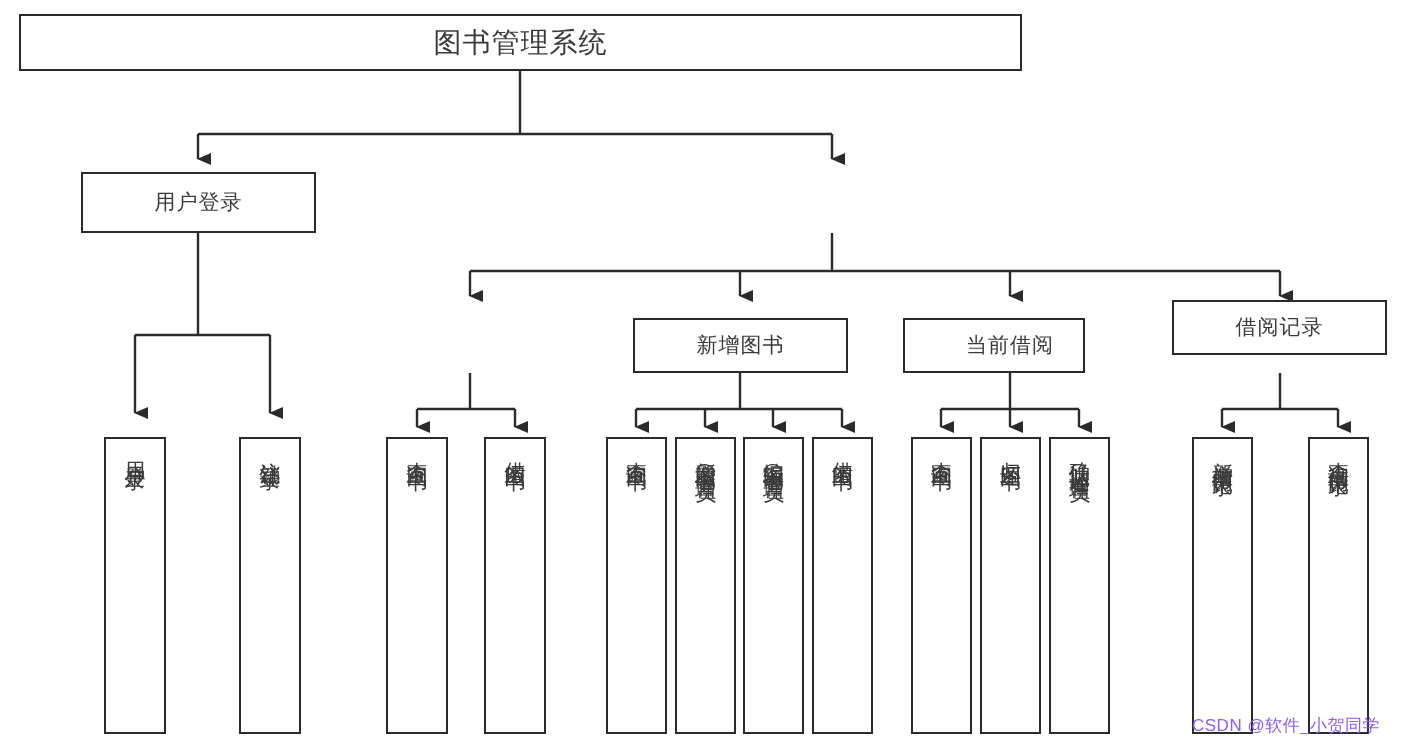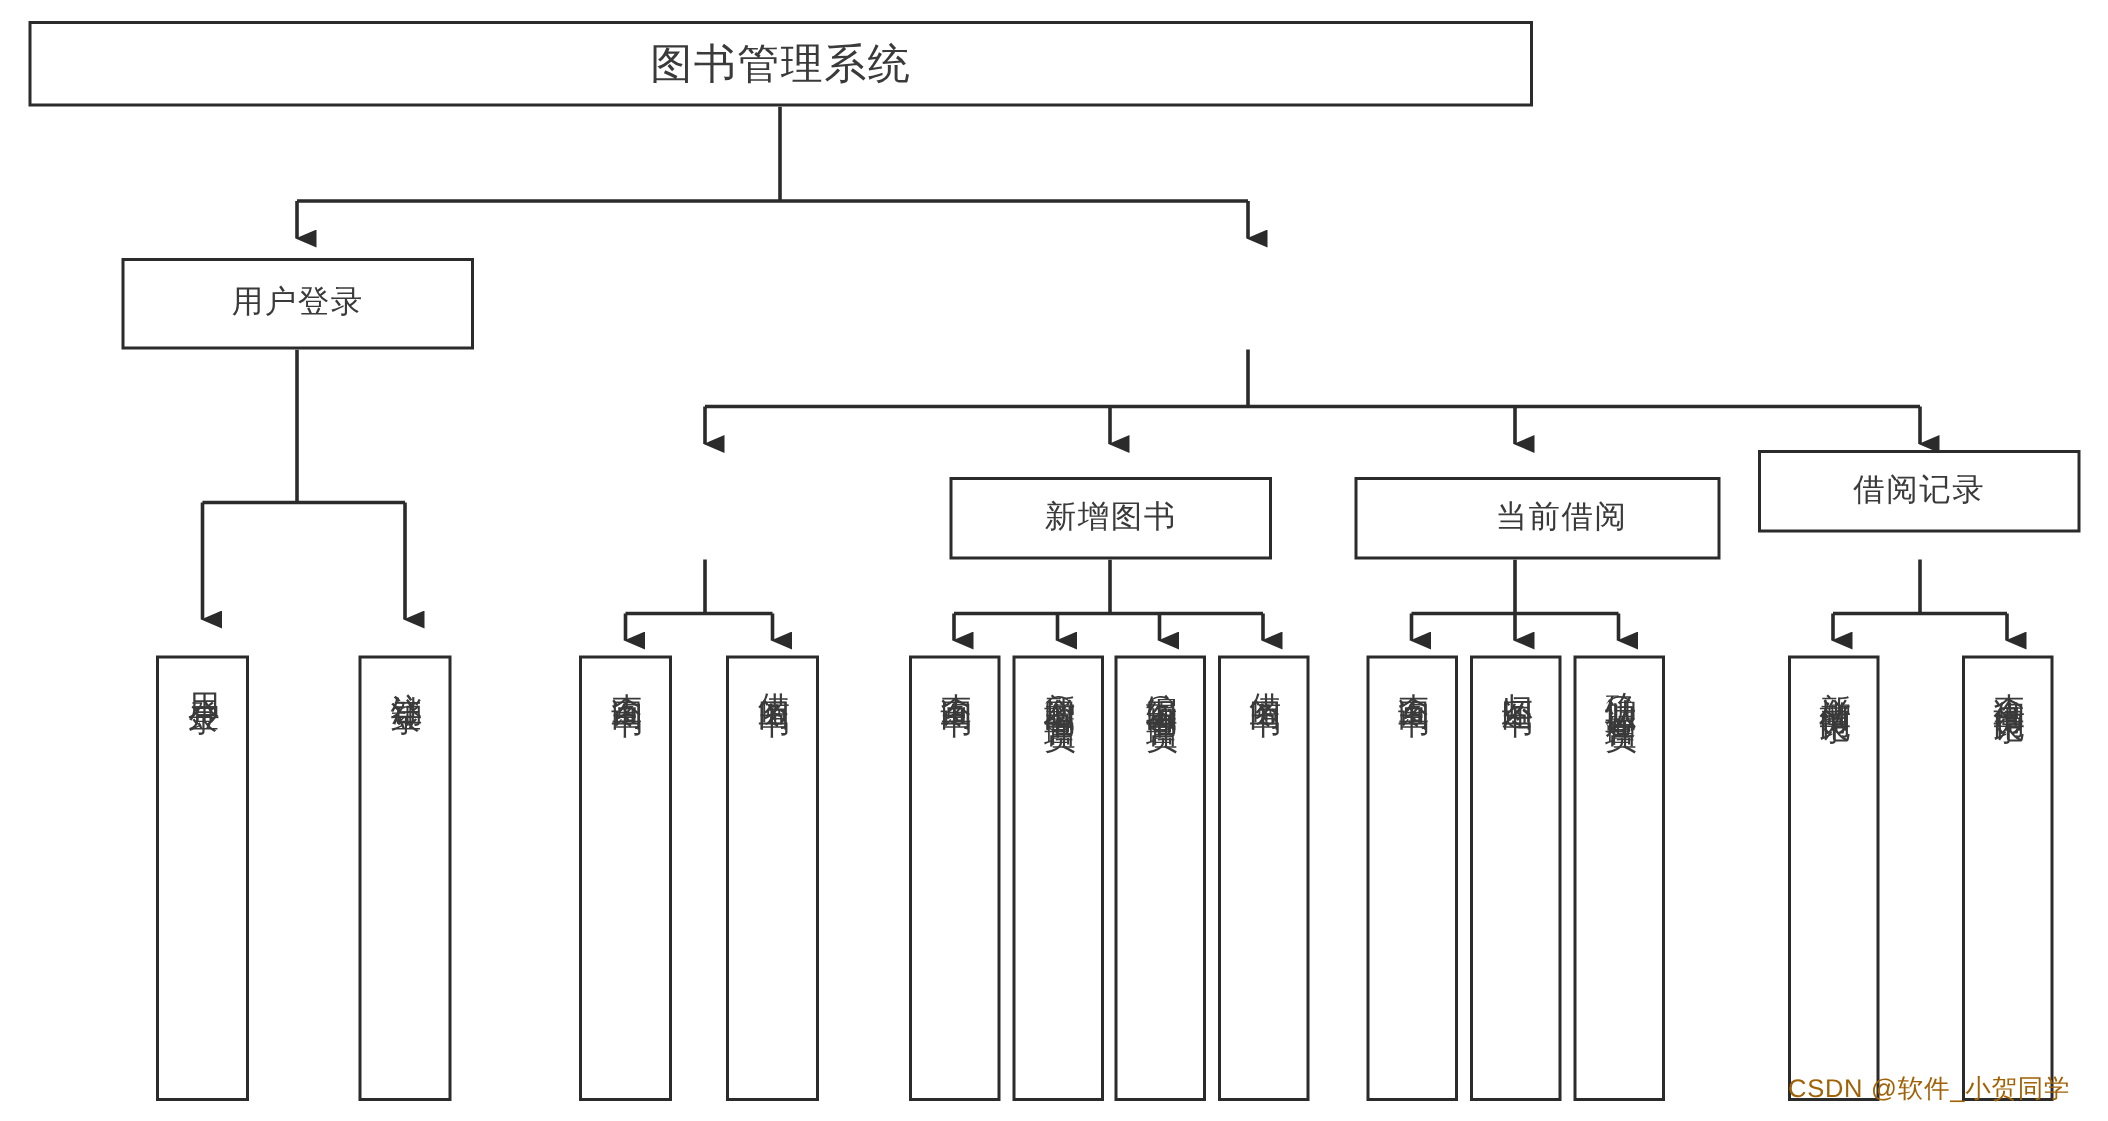--- a/index.html
+++ b/index.html
@@ -64,21 +64,21 @@
     writing-mode: vertical-rl;
     text-orientation: upright;
     font-size: 21px;
     line-height: 1.05;
     letter-spacing: 3px;
     white-space: nowrap;
   }
   .watermark {
     position: absolute;
     z-index: 3;
-    color: #a16207;
+    color: #8b5cf6;
     font-size: 17px;
     white-space: nowrap;
     letter-spacing: 0.5px;
     pointer-events: none;
   }
 </style>
 </head>
 <body>
 
 <div id="diagram-canvas">
@@ -140,21 +140,21 @@
   <div class="node horizontal" style="left:81px; top:172px; width:235px; height:61px;">
     <span class="node-label">用户登录</span>
   </div>
 
 
 
   <div class="node horizontal" style="left:633px; top:318px; width:215px; height:55px;">
     <span class="node-label">新增图书</span>
   </div>
 
-  <div class="node horizontal" style="left:903px; top:318px; width:244px; height:55px;padding-left:32px;">
+  <div class="node horizontal" style="left:903px; top:318px; width:182px; height:55px;padding-left:32px;">
     <span class="node-label">当前借阅</span>
   </div>
 
   <div class="node horizontal" style="left:1172px; top:300px; width:215px; height:55px;">
     <span class="node-label">借阅记录</span>
   </div>
 
   <div class="node vertical" style="left:104px; top:437px; width:62px; height:297px;">
     <span class="node-label">用户登录</span>
   </div>

